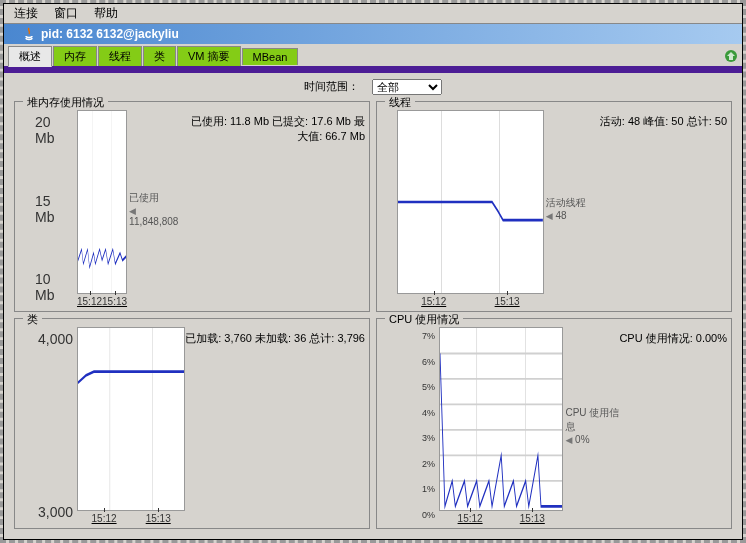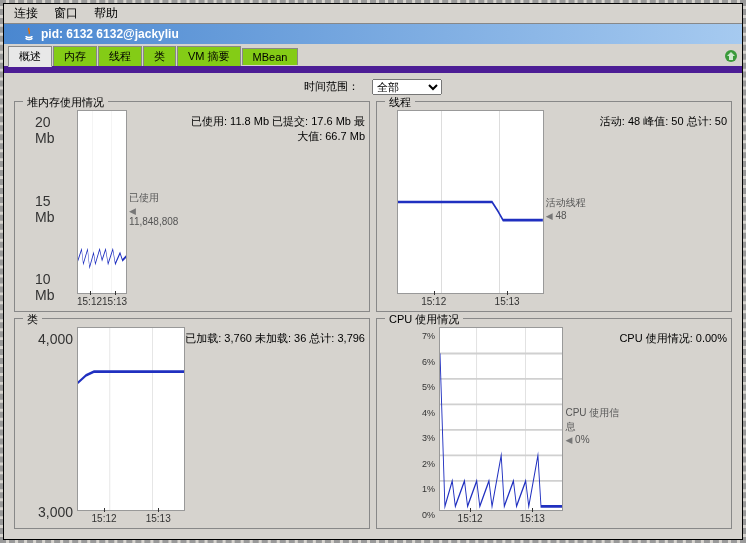--- a/index.html
+++ b/index.html
@@ -19,21 +19,21 @@
 .tab.active { background: #e8e8e8; border-bottom: 1px solid #e8e8e8; margin-bottom: -1px; }
 .tabs-spacer { flex: 1; }
 .green-arrow { width: 14px; height: 14px; }
 .range-row { display: flex; justify-content: center; gap: 6px; padding: 6px 0; }
 select.range { font-size: 11px; width: 70px; margin-left: 7px; }
 .charts { flex: 1; display: grid; grid-template-columns: 1fr 1fr; grid-template-rows: 1fr 1fr; gap: 6px; padding: 0 10px 10px 10px; }
 .panel { border: 1px solid #888; position: relative; display: flex; padding: 8px 4px 4px 20px; }
 .panel-title { position: absolute; top: -7px; left: 8px; background: #d6d3ce; padding: 0 4px; font-size: 11px; }
 .chart-area { flex: 1; display: flex; align-items: stretch; }
 .y-axis { display: flex; flex-direction: column; justify-content: space-between; align-items: flex-end; font-size: 14px; color: #333; padding: 4px 4px 4px 0; width: 42px; }
-.plot-wrapper { flex: 1; display: flex; flex-direction: column; }
+.plot-wrapper { flex: 1; display: flex; flex-direction: column; text-decoration: underline; }
 .plot { flex: 1; background: #fff; border: 1px solid #999; position: relative; overflow: hidden; }
 .plot svg { width: 100%; height: 100%; display: block; }
 .x-axis { display: flex; justify-content: space-around; font-size: 10px; color: #333; padding-top: 2px; }
 .x-axis .tick { position: relative; text-align: center; }
 .x-axis .tick::before { content: ""; position: absolute; top: -5px; left: 50%; width: 1px; height: 4px; background: #333; }
 .side-label { width: 56px; display: flex; flex-direction: column; justify-content: center; align-items: flex-start; font-size: 10px; color: #555; padding-left: 2px; }
 .side-label .tri { font-size: 9px; color: #777; }
 .stat-row { text-align: right; font-size: 11px; padding-top: 4px; }
 .grid-line { stroke: #d0d0d0; stroke-width: 1; }
 .data-line { stroke: #2030c0; stroke-width: 1.5; fill: none; }

